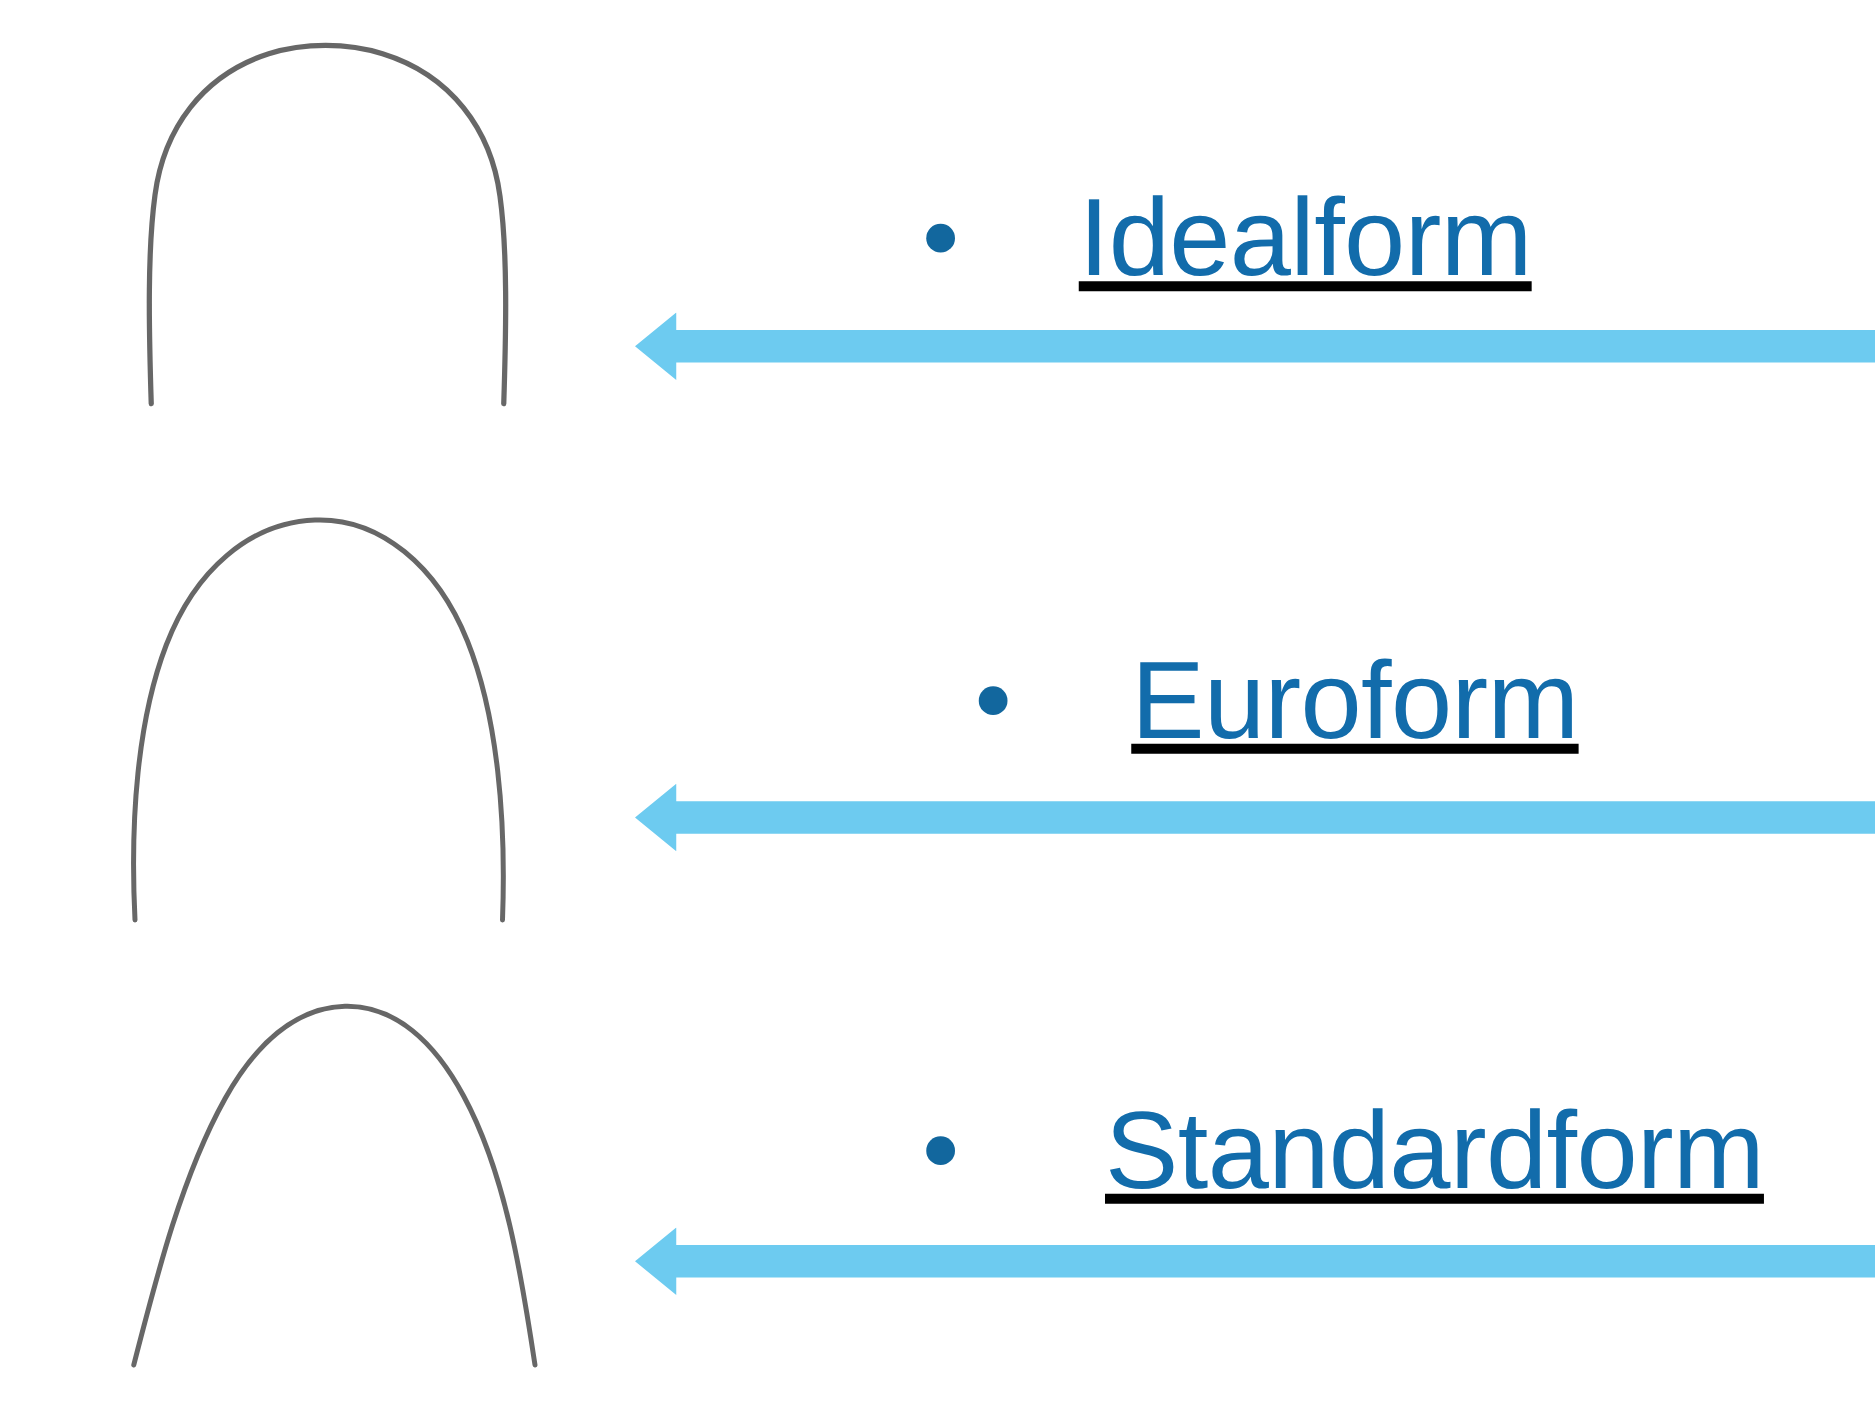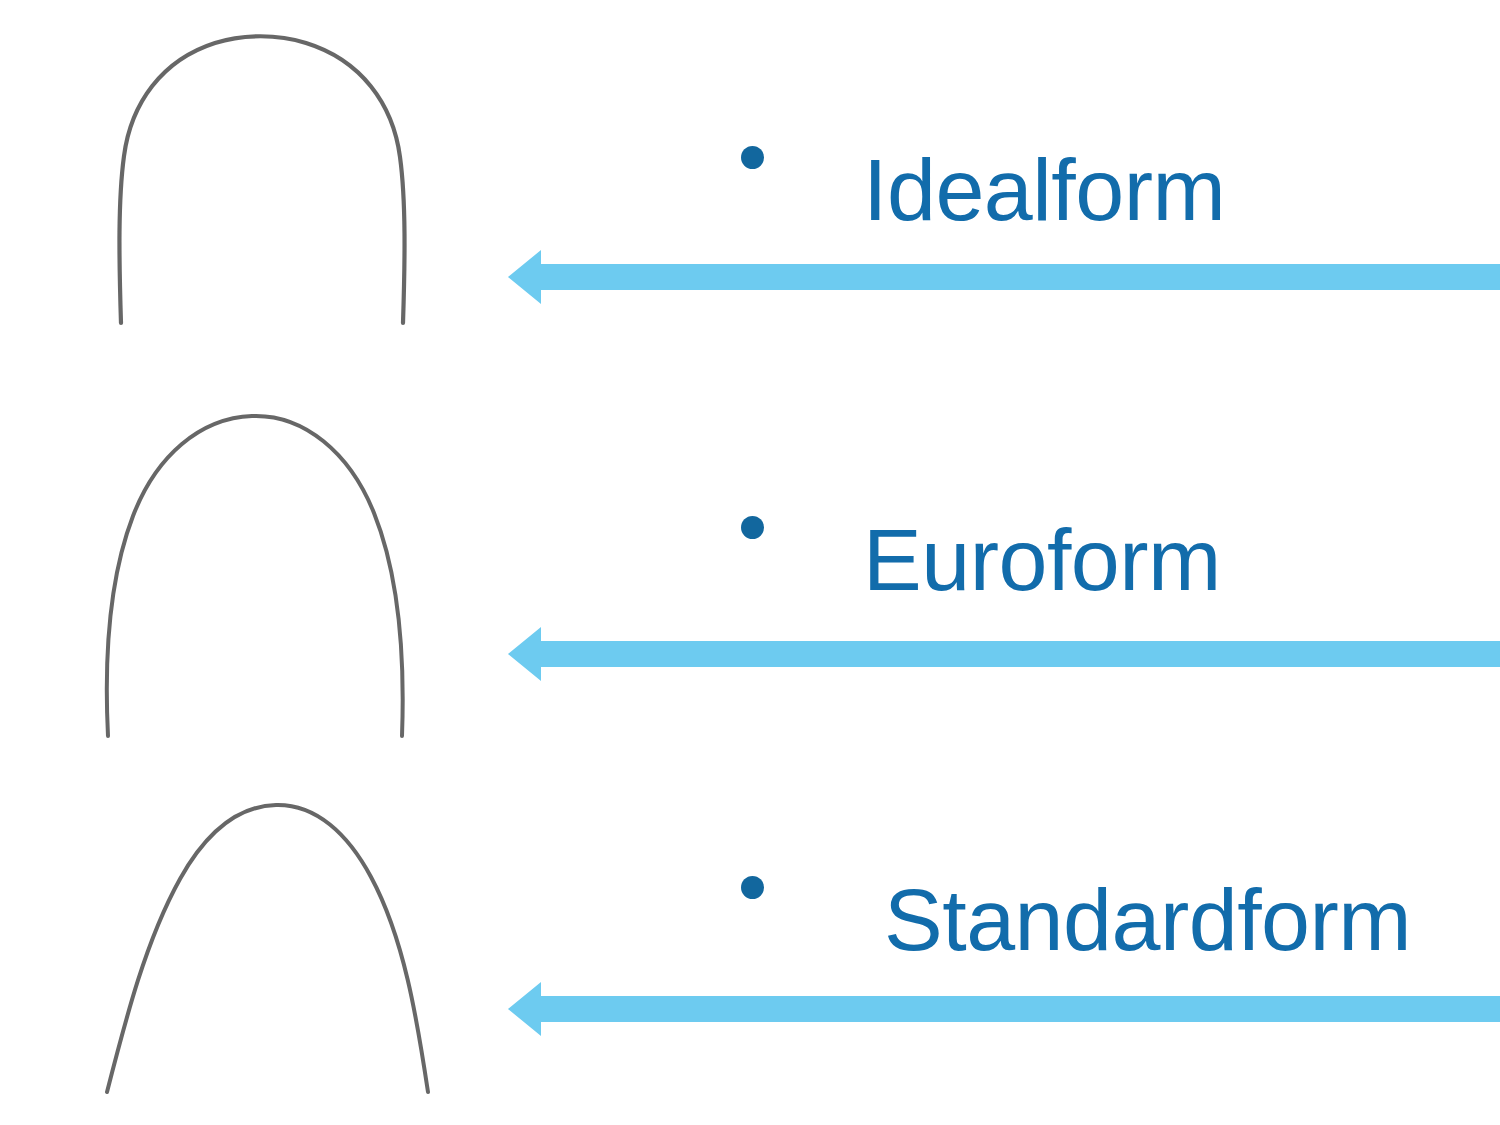--- a/index.html
+++ b/index.html
@@ -33,22 +33,23 @@
     pointer-events: auto;
   }
   .arrow svg {
     display: block;
   }
 
   
   .bullet-row {
     position: absolute;
     display: flex;
-    align-items: flex-start;
+    align-items: center;
     white-space: nowrap;
+    text-decoration: underline;
   }
   .bullet-dot {
     width: 23px;
     height: 23px;
     border-radius: 50%;
     background: #12679E;
     flex: 0 0 auto;
   }
   .bullet-label {
     font-family: "Liberation Sans", sans-serif;
@@ -111,21 +112,21 @@
     <svg width="992" height="54" viewBox="0 0 992 54" xmlns="http://www.w3.org/2000/svg" preserveAspectRatio="none">
       <path d="M 0 27 L 33 0 L 33 14 L 992 14 L 992 40 L 33 40 L 33 54 Z" fill="#6DCBF0"></path>
     </svg>
   </div>
 
   <div class="bullet-row" style="top:146px; left:741px;">
     <span class="bullet-dot"></span>
     <span class="bullet-label" style="margin-left:99px;">Idealform</span>
   </div>
 
-  <div class="bullet-row" style="top:516px; left:741px;">
+  <div class="bullet-row" style="top:516px; left:783px;">
     <span class="bullet-dot"></span>
     <span class="bullet-label" style="margin-left:99px;">Euroform</span>
   </div>
 
   <div class="bullet-row" style="top:876px; left:741px;">
     <span class="bullet-dot"></span>
     <span class="bullet-label" style="margin-left:120px;">Standardform</span>
   </div>
 
 </div>

